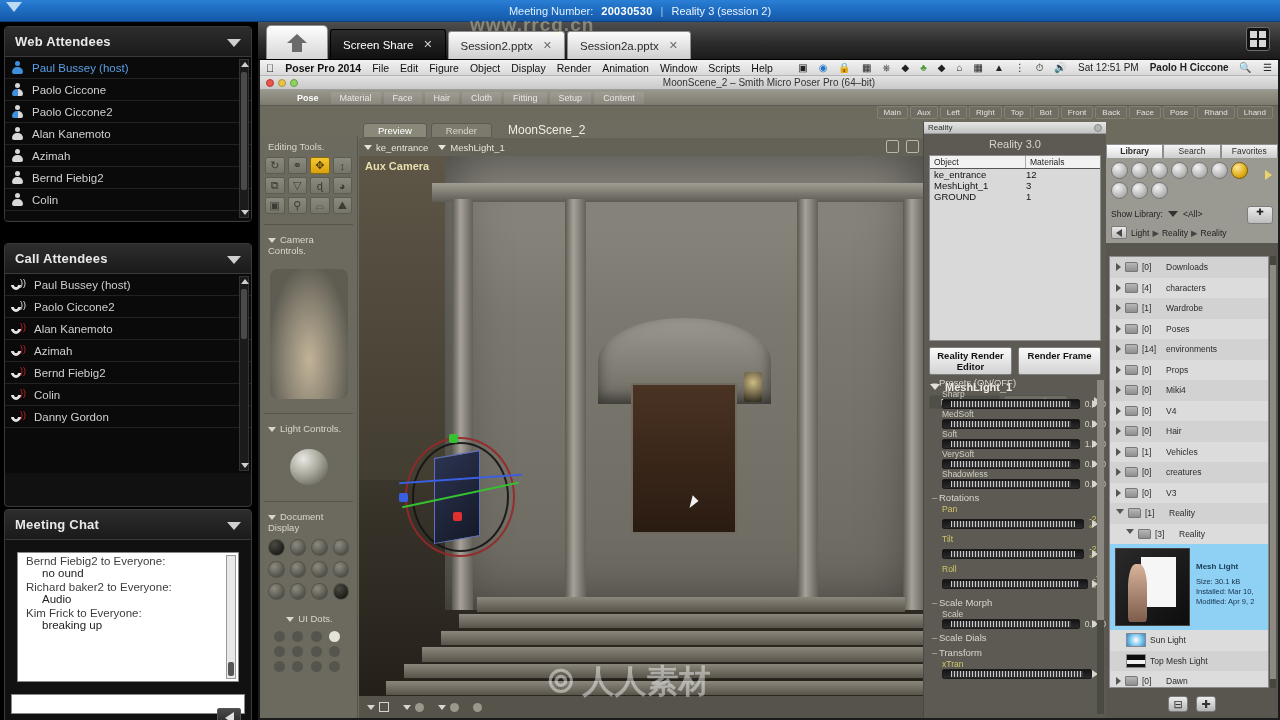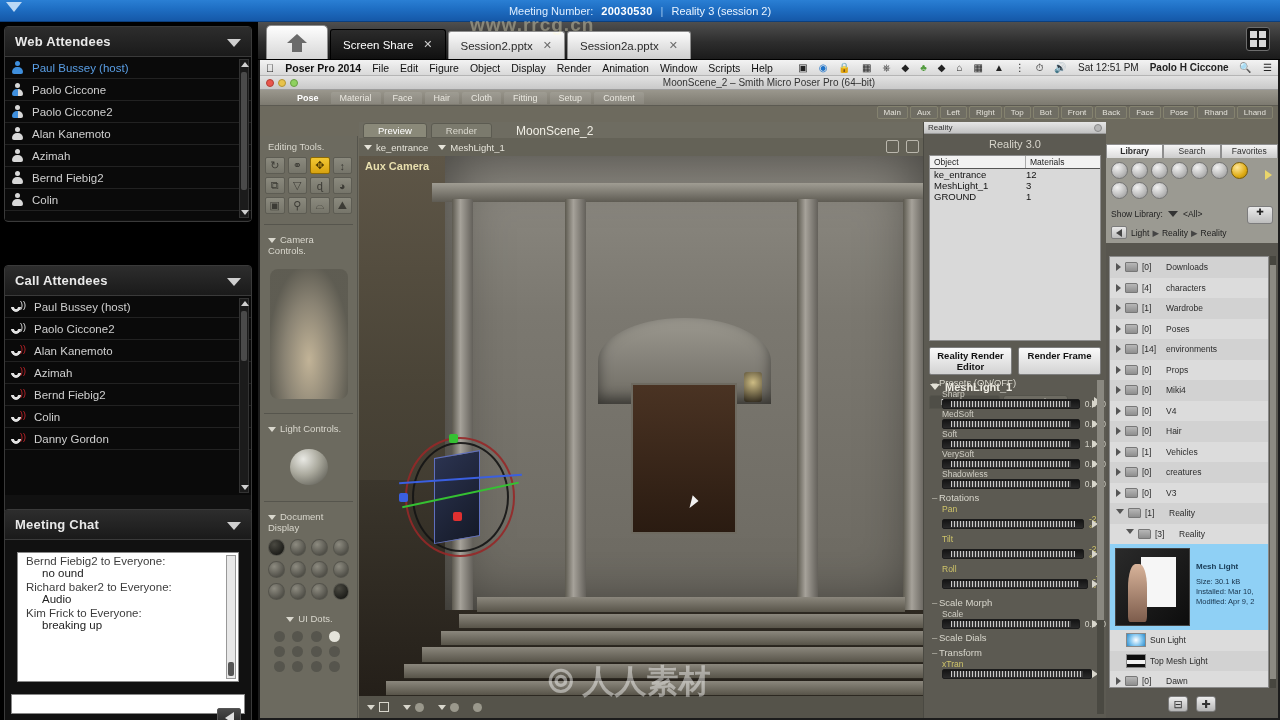--- a/index.html
+++ b/index.html
@@ -174,21 +174,21 @@
   .ddgrid { display:grid; grid-template-columns:repeat(4,1fr); gap:5px; padding:3px 8px; }
   .ddgrid i{ height:17px; border-radius:50%; display:block;
     background: radial-gradient(circle at 35% 30%, #8d8b80, #3c3b35); border:1px solid #55544c;}
   .ddgrid i.dark{ background: radial-gradient(circle at 35% 30%, #4a4941, #0d0d0b); }
   .uidots { display:grid; grid-template-columns:repeat(4,1fr); gap:4px; padding:4px 14px; }
   .uidots i{ width:11px;height:11px;border-radius:50%; background:#56554d; display:block;}
   .uidots i.on{ background:#e4e3da; }
 
   
   .vp { position:absolute; left:99px; top:62px; right:255px; bottom:0; background:#5d5a4e; overflow:hidden; }
-  .vp-tabs { height:16px; background:#6e6c61; display:flex; align-items:flex-end; gap:12px; padding-left:4px; }
+  .vp-tabs { height:16px; background:#6e6c61; display:flex; align-items:center; gap:4px; padding-left:4px; }
   .vp-tab { font-size:9.5px; color:#d9d7cd; padding:1px 14px; background:#7b7a6d; border-radius:3px 3px 0 0; border:1px solid #5c5b51;}
   .vp-tab.active{ background:#8a8979; color:#fff; }
   .vp-scene { font-size:12px; color:#f0eee5; margin-left:12px; }
   .vp-bar2 { height:18px; background:#646257; display:flex; align-items:center; gap:10px; padding-left:5px; position:relative;}
   .vp-sel { font-size:9.5px; color:#e6e4da; display:flex; align-items:center; gap:4px;}
   .vp-sel .cw{ width:0;height:0;border-left:4px solid transparent;border-right:4px solid transparent;border-top:5px solid #e6e4da;}
   .vp-icons { position:absolute; right:4px; top:2px; display:flex; gap:7px; align-items:center; }
   .vp-icons i{ width:13px;height:13px;border-radius:50%; border:1px solid #c9c7bc; display:block; opacity:.85;}
   .canvas { position:absolute; left:0; right:0; top:34px; bottom:22px; background:#2f2b24; overflow:hidden; }
   .auxcam { position:absolute; left:6px; top:4px; font-size:11px; color:#e8dfae; z-index:6; font-weight:bold;}
@@ -388,21 +388,21 @@
             </div>
           </div>
         <div class="scrollbar">
           <div class="sb-arrow sb-up"></div>
           <div class="thumb" style="top:12px;height:118px;"></div>
           <div class="sb-arrow sb-dn"></div>
         </div>
       </div>
     </div>
 
-    <div class="panel" style="top:243px;height:264px;">
+    <div class="panel" style="top:221px;height:264px;">
       <div class="panel-hd">
         <span class="t">Call Attendees</span>
         <span class="dd"></span>
       </div>
       <div class="listbox" style="height:199px;">
         <div id="call-list">
             <div class="lrow">
               <span class="ico-phone">
                 <span class="hs"></span>
                 <span class="wv">))</span>

